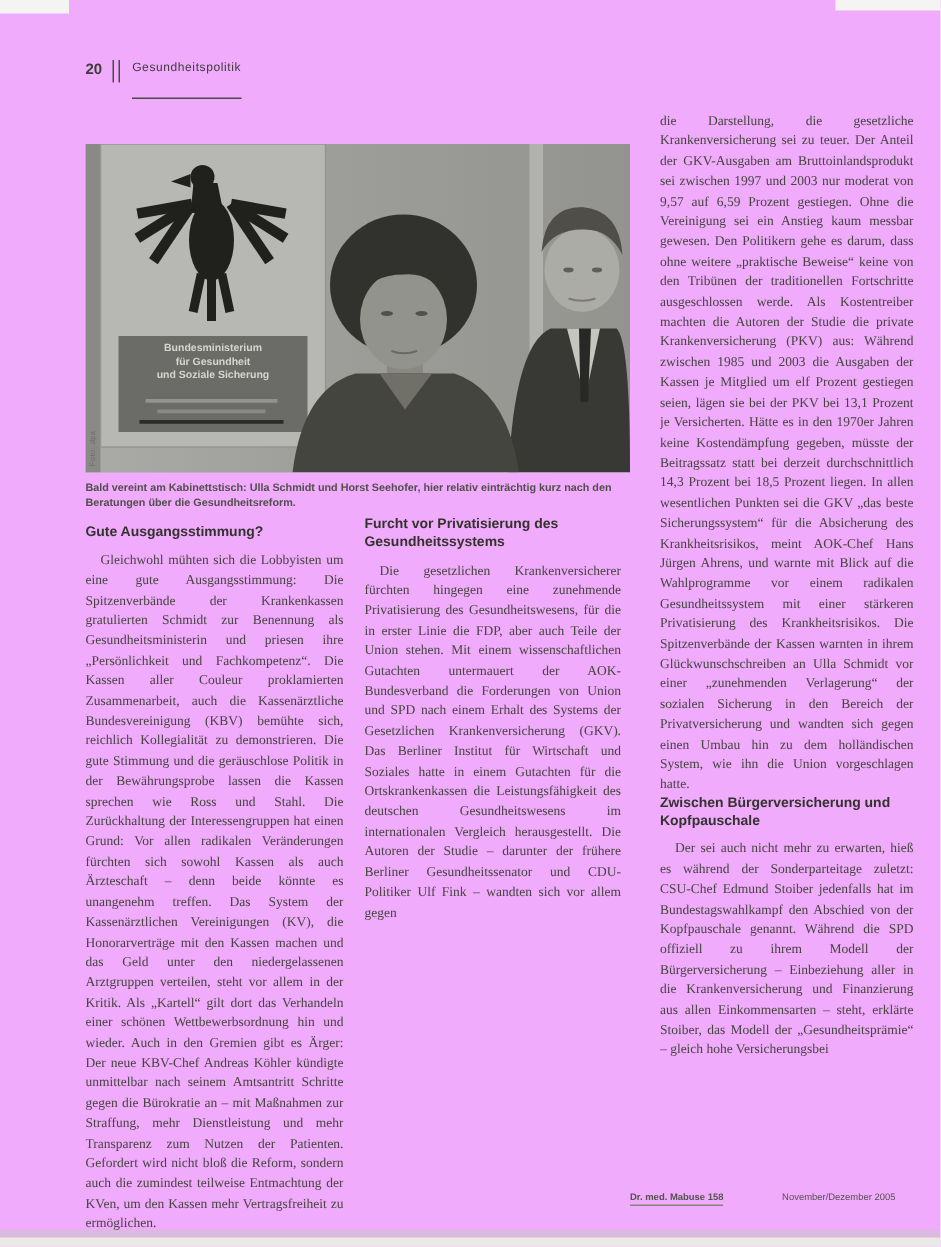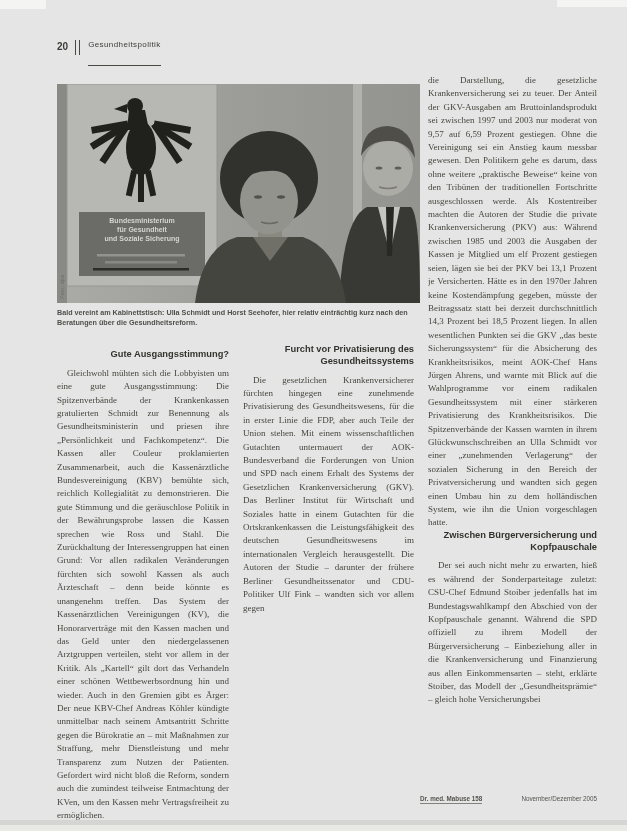--- a/index.html
+++ b/index.html
@@ -1,53 +1,53 @@
 <!DOCTYPE html>
 <html lang="de"><head>
 <meta charset="utf-8">
 <style>
   html,body { margin:0; padding:0; background:#ffffff; }
   .page {
     position:relative; width:627px; height:831px;
-    background:#e5e5e5; overflow:hidden;
+    background:#f0abfc; overflow:hidden;
     font-family:"Liberation Serif", serif;
     color:#46463f;
   }
   
   .artifact { position:absolute; background:#f4f4f2; }
   .art-tl { left:0; top:0; width:46px; height:9px; }
   .art-tr { right:0; top:0; width:70px; height:7px; }
   .art-bottom { left:0; bottom:0; width:627px; height:6px; background:#e9e9e6; }
   .page-shade { position:absolute; left:0; top:820px; width:627px; height:11px; background:#c9c9c5; opacity:.55; }
 
   
   .hdr { position:absolute; left:57px; top:40px; display:flex; align-items:flex-start; }
   .hdr .num { font-family:"Liberation Sans", sans-serif; font-weight:bold; font-size:10px; color:#3d3d38; margin-right:7px; padding-top:1px; }
   .hdr .dvd { width:3px; height:15px; border-left:1px solid #4a4a44; border-right:1px solid #4a4a44; margin-right:8px; }
   .hdr .sec { font-family:"Liberation Sans", sans-serif; font-size:8px; letter-spacing:.4px; color:#3d3d38; border-bottom:1px solid #4a4a44; padding-bottom:16px; }
 
   
-  .photo-wrap { position:absolute; left:57px; top:84px; width:363px; }
+  .photo-wrap { position:absolute; left:57px; top:96px; width:363px; }
   .photo { position:relative; width:363px; height:219px; background:#a8a8a4; overflow:hidden; }
   .sign-text { position:absolute; left:22px; top:132px; width:126px; text-align:center;
     font-family:"Liberation Sans", sans-serif; font-weight:bold; font-size:7px; line-height:9px; color:#d6d6d0; }
   .credit { position:absolute; left:2px; bottom:4px; writing-mode:vertical-rl; transform:rotate(180deg);
     font-family:"Liberation Sans", sans-serif; font-size:5px; color:#6e6e68; letter-spacing:.3px; }
   .caption { margin-top:5px; width:358px; font-family:"Liberation Sans", sans-serif; font-weight:bold;
     font-size:7.2px; line-height:9.6px; color:#504f4a; }
 
   
   .col { position:absolute; text-align:justify; font-size:9px; line-height:13.4px; overflow:hidden; hyphens:auto; }
   .col p { margin:0; }
   .col p.ind { text-indent:10px; }
   .col1 { left:57px;  top:349px; width:172px; height:474px; }
   .col2 { left:243px; top:344px; width:171px; height:479px; }
-  .col3 { left:428px; top:74px;  width:169px; height:717px; }
+  .col3 { left:440px; top:74px;  width:169px; height:717px; }
   .subhead { font-family:"Liberation Sans", sans-serif; font-weight:bold; font-size:9.3px;
-    line-height:11.8px; color:#33332e; margin:0 0 6px 0; text-align:right; }
+    line-height:11.8px; color:#33332e; margin:0 0 6px 0; text-align:left; }
   .subhead.mt { }
 
   
   .pullquote { border-top:1.6px solid #43433d; border-bottom:1.6px solid #43433d;
     padding:15px 3px 17px 3px; margin:0 0 36px 0; text-align:center;
     font-style:italic; font-size:10px; line-height:15.5px; color:#54534c; }
 
   
   .footer { position:absolute; left:420px; top:795px; width:177px; display:flex; justify-content:space-between;
     font-family:"Liberation Sans", sans-serif; font-size:6.3px; color:#55534e; }

